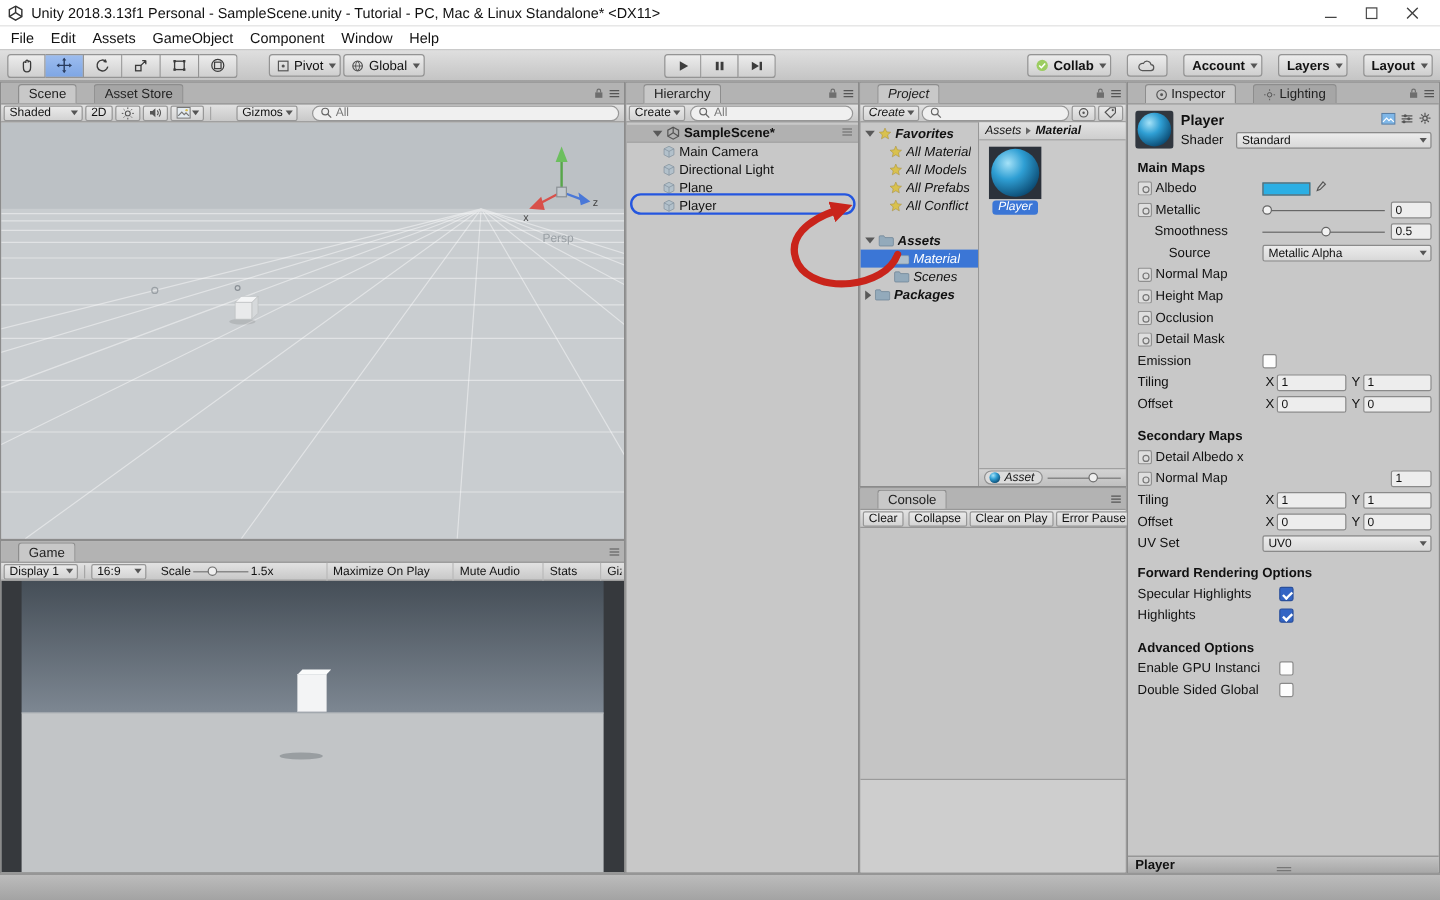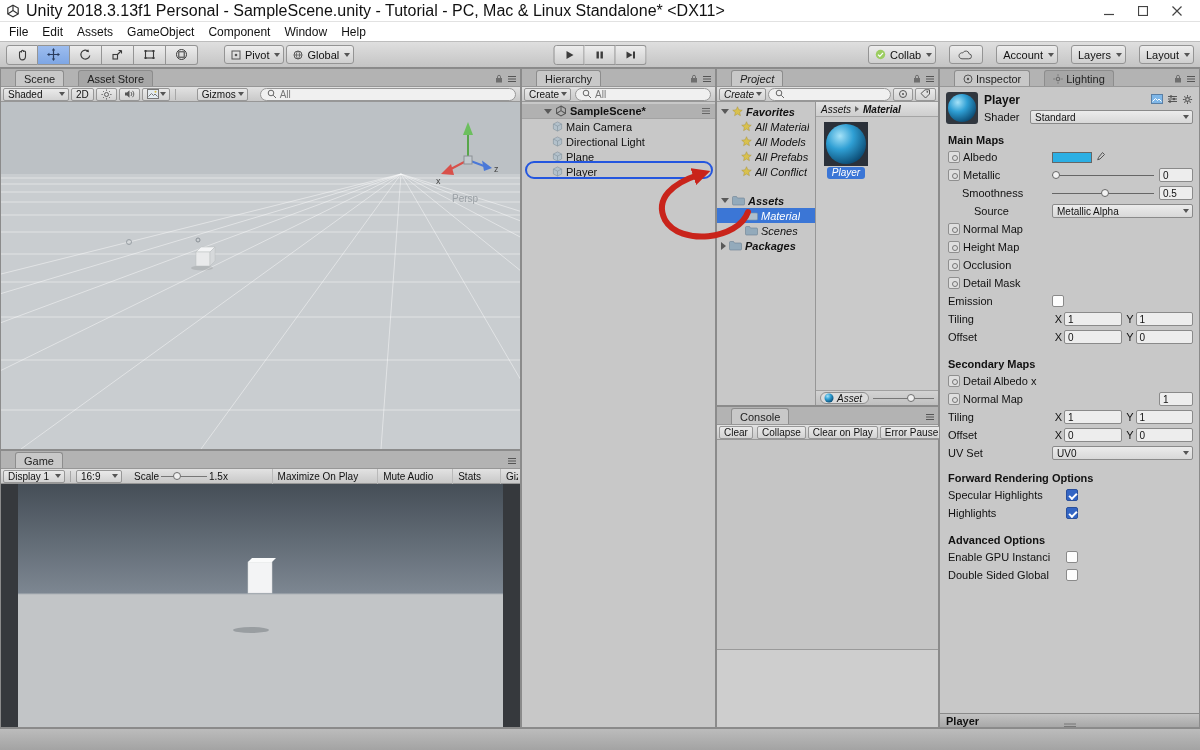--- a/index.html
+++ b/index.html
@@ -1,41 +1,41 @@
 <!DOCTYPE html>
 <html><head>
 <meta charset="utf-8">
 <style>
   * { margin:0; padding:0; box-sizing:border-box; }
   body { font-family:"Liberation Sans", sans-serif; background:#9a9a9a; }
   #app { position:relative; width:1200px; height:750px; background:#c8c8c8; font-size:11px; color:#111; overflow:hidden; }
 
   
-  .titlebar { height:22px; background:#fff; display:flex; align-items:center; padding:0 6px; font-size:16px; border-bottom:1px solid #e2e2e2; }
+  .titlebar { height:22px; background:#fff; display:flex; align-items:center; padding:0 6px; font-size:12px; border-bottom:1px solid #e2e2e2; }
   .titlebar .tlogo { display:flex; margin-right:6px; }
   .title-text { flex:1; white-space:nowrap; overflow:hidden; }
   .win-controls { display:flex; }
   .win-btn { width:34px; height:20px; display:flex; align-items:center; justify-content:center; }
   .menubar { height:20px; background:#fff; display:flex; align-items:center; font-size:12px; border-bottom:1px solid #bdbdbd; padding-left:2px; }
   .menu-item { padding:2px 7px; }
 
   
   .toolbar { height:26px; background:linear-gradient(#dfdfdf,#c4c4c4); border-bottom:1px solid #8a8a8a; display:flex; align-items:center; padding:0 6px; position:relative; }
   .tool-group { display:flex; }
   .tool-btn { width:32px; height:20px; background:linear-gradient(#ededed,#cfcfcf); border:1px solid #949494; border-left:none; display:flex; align-items:center; justify-content:center; }
   .tool-btn:first-child { border-left:1px solid #949494; border-radius:3px 0 0 3px; }
   .tool-btn:last-child { border-radius:0 3px 3px 0; }
   .tool-btn.active { background:linear-gradient(#9dbdef,#7ea6e4); }
   .tb-btn { height:19px; border:1px solid #949494; border-radius:3px; background:linear-gradient(#ededed,#cfcfcf); display:flex; align-items:center; gap:4px; padding:0 14px 0 6px; position:relative; font-size:11px; }
   .pivot-global { display:flex; gap:2px; margin-left:26px; }
   .play-group { position:absolute; left:50%; transform:translateX(-50%); display:flex; }
   .play-btn { width:31px; height:20px; background:linear-gradient(#ededed,#cfcfcf); border:1px solid #949494; border-left:none; display:flex; align-items:center; justify-content:center; }
   .play-btn:first-child { border-left:1px solid #949494; border-radius:3px 0 0 3px; }
   .play-btn:last-child { border-radius:0 3px 3px 0; }
-  .toolbar-right { position:absolute; right:6px; display:flex; align-items:center; gap:13px; }
+  .toolbar-right { position:absolute; right:6px; display:flex; align-items:center; gap:13px;font-weight:bold; }
   .caret { position:absolute; right:3px; top:50%; margin-top:-2px; width:0; height:0; border-left:3px solid transparent; border-right:3px solid transparent; border-top:4px solid #555; }
 
   
   .main { position:absolute; top:68px; left:0; width:1200px; height:660px; background:#9f9f9f; }
   .panel { position:absolute; background:#c8c8c8; border:1px solid #8b8b8b; display:flex; flex-direction:column; }
   #scene-panel { left:0; top:0; width:521px; height:382px; }
   #game-panel { left:0; top:382px; width:521px; height:278px; }
   #hierarchy-panel { left:521px; top:0; width:195px; height:660px; }
   #project-panel { left:716px; top:0; width:223px; height:338px;font-style:italic; }
   #console-panel { left:716px; top:338px; width:223px; height:322px; }

